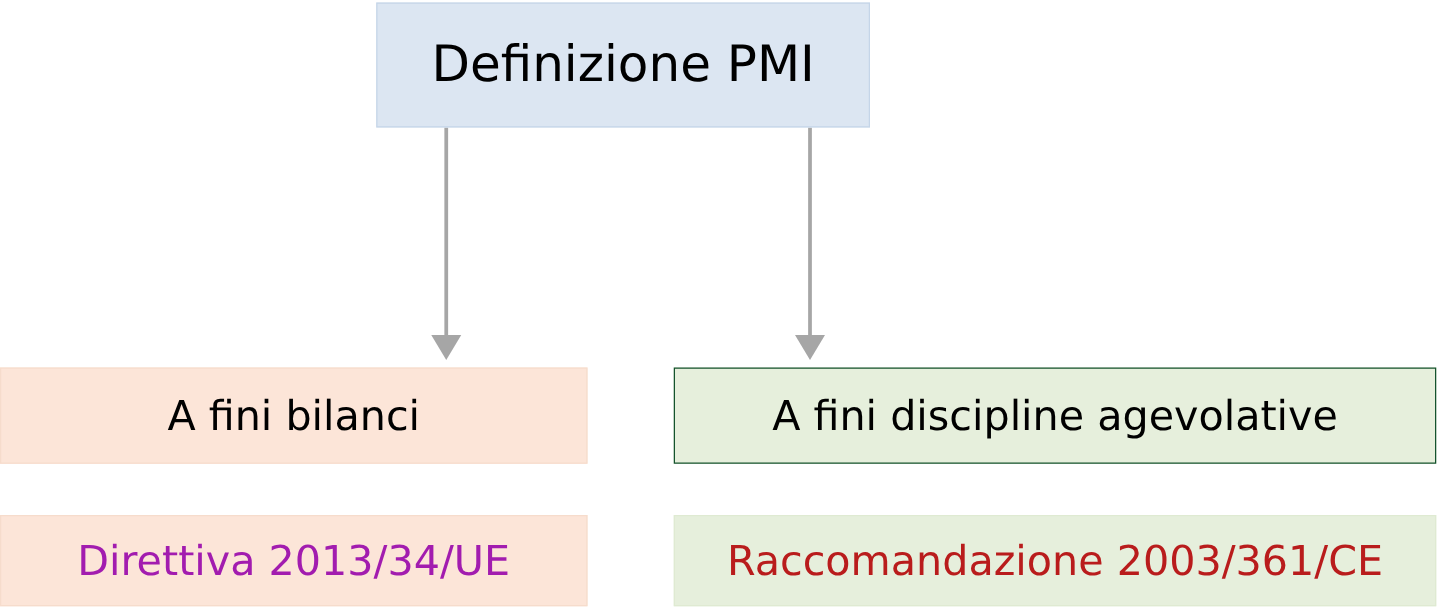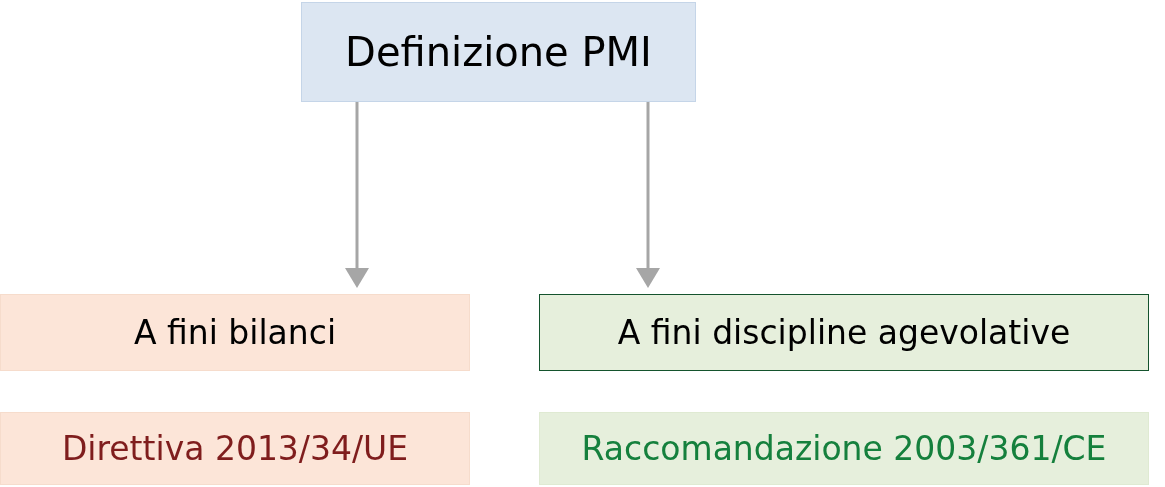--- a/index.html
+++ b/index.html
@@ -77,35 +77,35 @@
   #node-left-bottom {
     left: 0px;
     top: 412px;
     width: 470px;
     height: 73px;
     background: #fce5d8;
     border: 1px solid #f6dccc;
   }
   #node-left-bottom .node-text {
     font-size: 33px;
-    color: #7f1d1d;
+    color: #a21caf;
   }
 
   
   #node-right-bottom {
     left: 539px;
     top: 412px;
     width: 610px;
     height: 73px;
     background: #e6efdc;
     border: 1px solid #dfead2;
   }
   #node-right-bottom .node-text {
     font-size: 33px;
-    color: #15803d;
+    color: #b91c1c;
   }
 
   
   .connector {
     position: absolute;
     top: 0;
     left: 0;
     width: 1165px;
     height: 487px;
     pointer-events: none;

